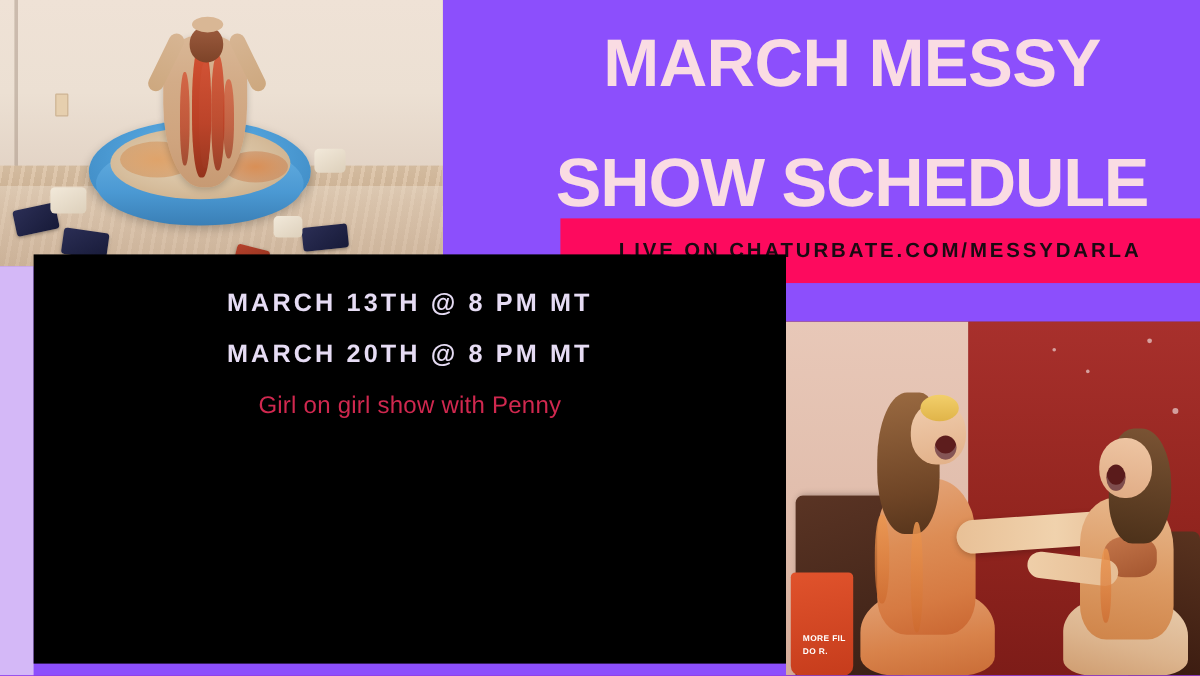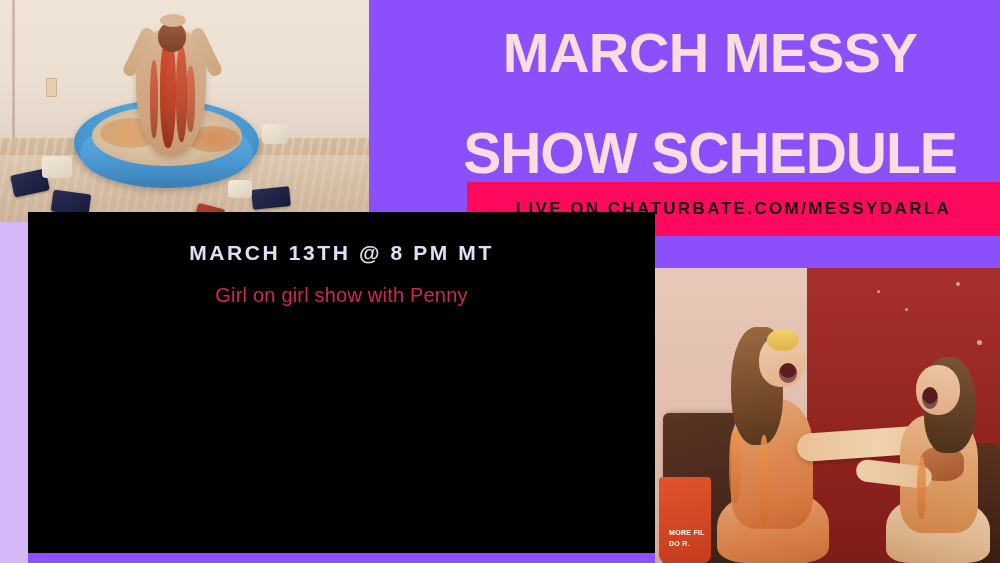--- a/index.html
+++ b/index.html
@@ -430,20 +430,21 @@
     <div class="drip2 dp3"></div>
   </div>
 
   <div class="black-panel">
 
     <div class="sched-row">
       <div class="sched-date">MARCH 13TH @ 8 PM MT</div>
     </div>
 
     <div class="sched-row">
+      <div class="sched-date">MARCH 20TH @ 8 PM MT</div>
     </div>
 
     <div class="sched-row">
       <div class="sched-desc last">Girl on girl show with Penny</div>
     </div>
 
   </div>
 
 </div>
 

